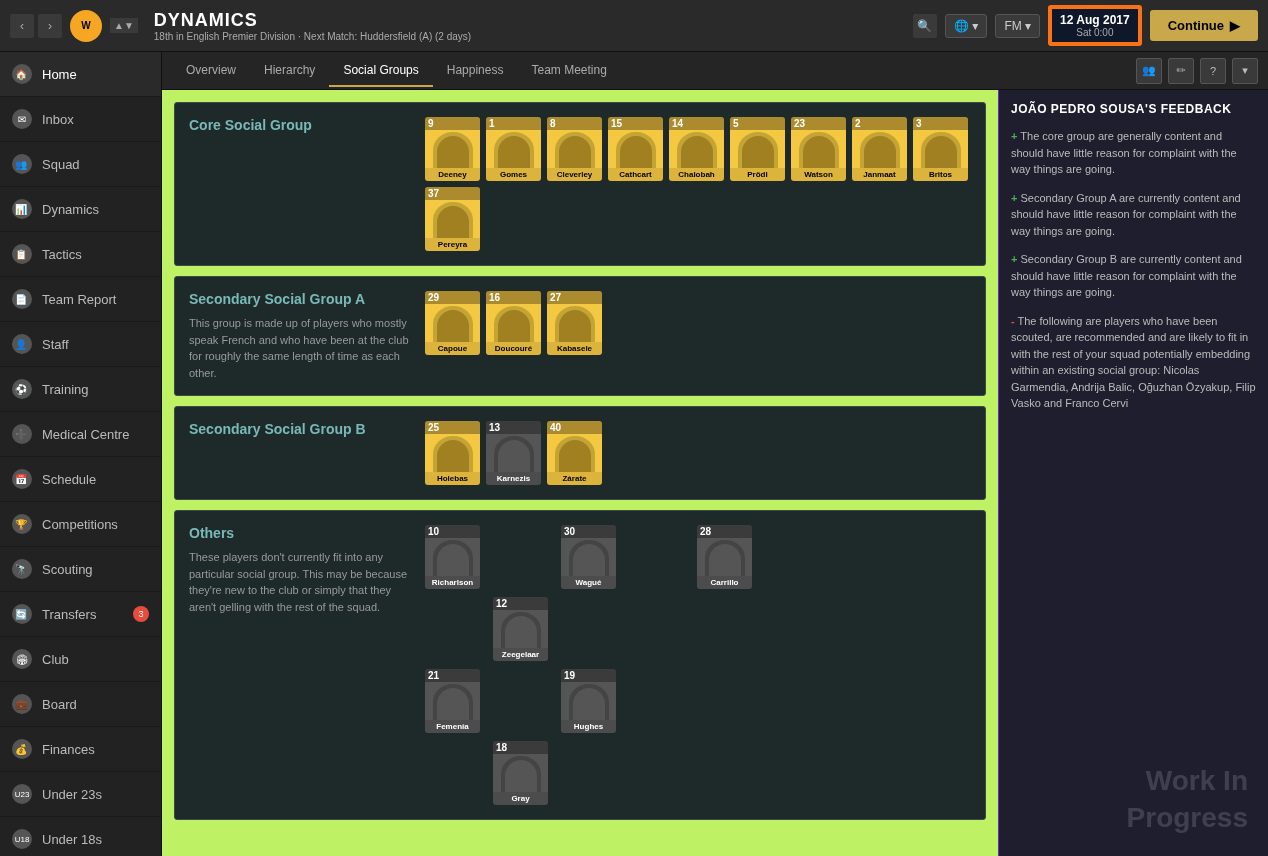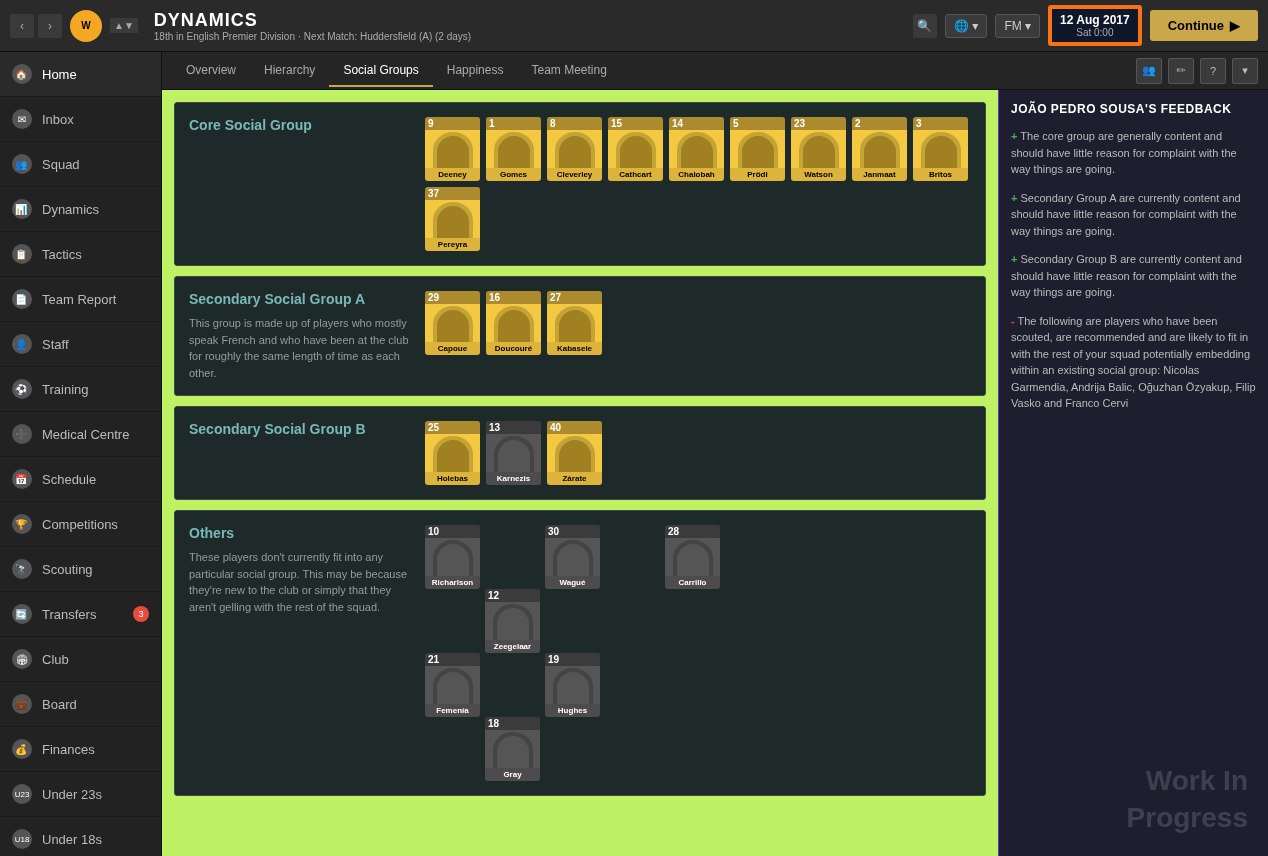--- a/index.html
+++ b/index.html
@@ -576,21 +576,21 @@
       <div class="player-name">Zárate</div>
     </div>
   </div>
   </div>
           <div class="group-card">
     <div class="group-info">
       <div class="group-title">Others</div>
       <div class="group-desc">These players don't currently fit into any particular social group. This may be because they're new to the club or simply that they aren't gelling with the rest of the squad.</div>
     </div>
     <div style="flex:1;position:relative;">
-              <div style="display:grid;grid-template-columns:repeat(5,60px);gap:0;">
+              <div style="display:grid;grid-template-columns:repeat(5,60px);gap:8px;">
     <div class="player-card dark">
       <div class="player-num">10</div>
       <div class="player-avatar" style="background:#444">
         <div class="player-avatar-inner" style="background:#555"></div>
       </div>
       <div class="player-name">Richarlson</div>
     </div>
   <div></div>
     <div class="player-card dark">
       <div class="player-num">30</div>

